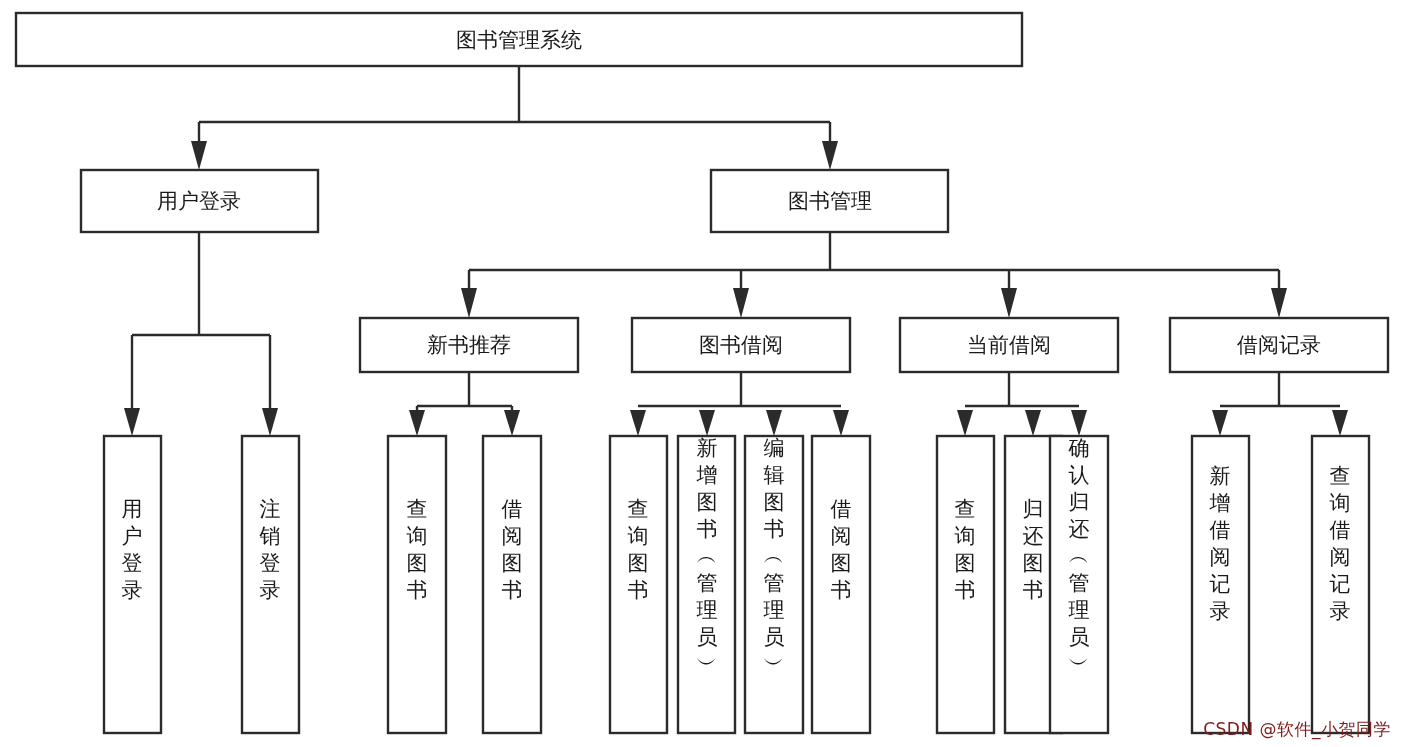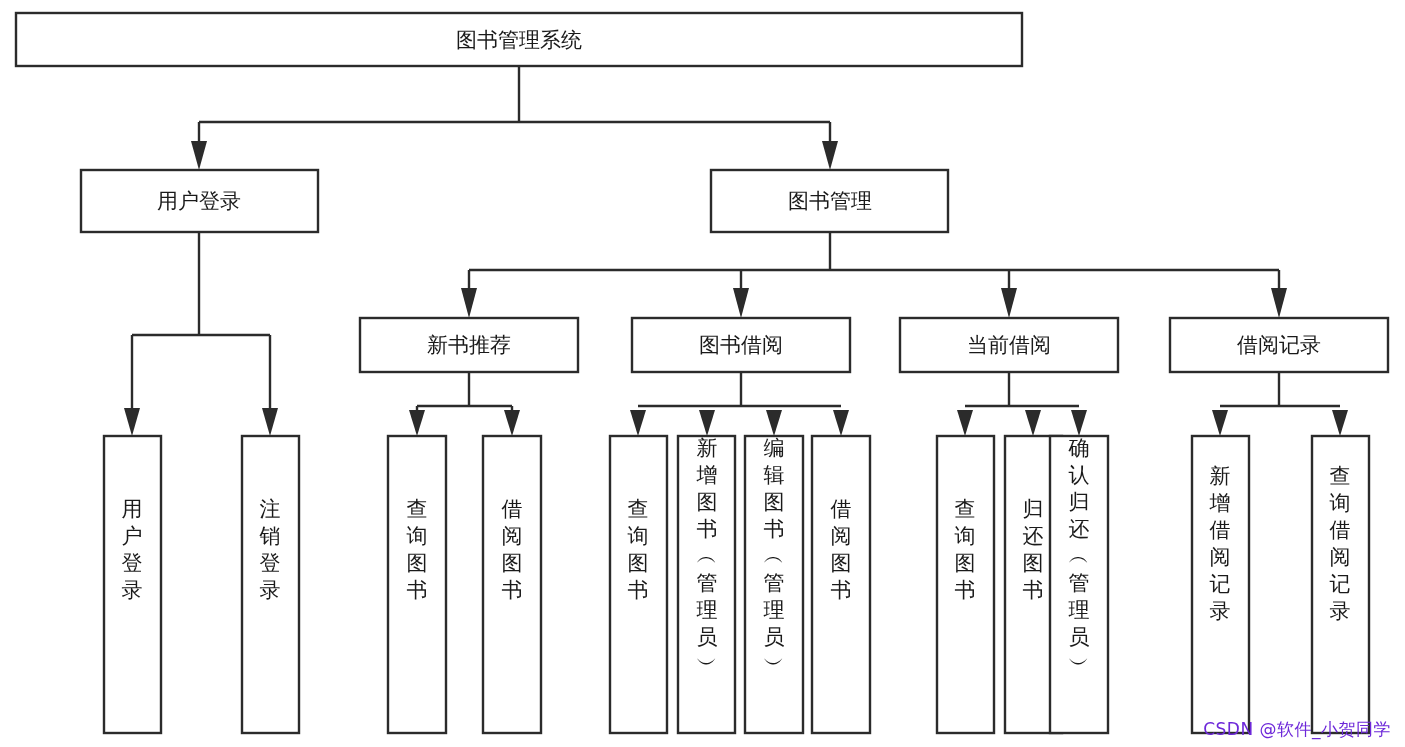--- a/index.html
+++ b/index.html
@@ -55,21 +55,21 @@
     font-family: "DejaVu Sans", "Liberation Sans", sans-serif;
     font-size: 21px;
     text-anchor: middle;
   }
   .watermark-text {
     position: absolute;
     right: 14px;
     bottom: 6px;
     font-family: "DejaVu Sans", "Liberation Sans", sans-serif;
     font-size: 17px;
-    color: #6d28d9;
+    color: #7f1d1d;
     letter-spacing: 0.5px;
     white-space: nowrap;
     user-select: none;
   }
 </style>
 </head>
 <body>
 
 <div id="diagram-root">
 

